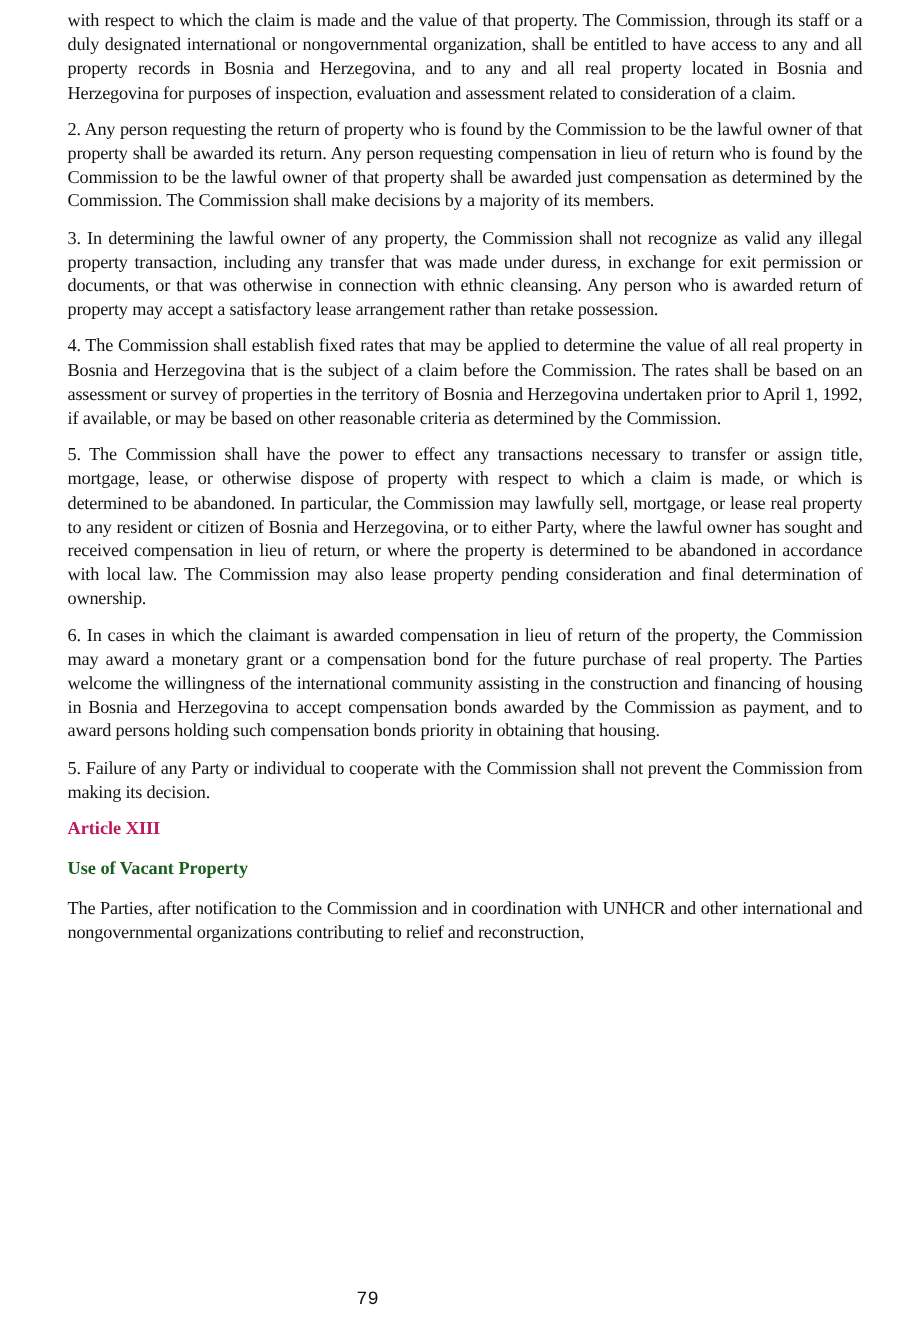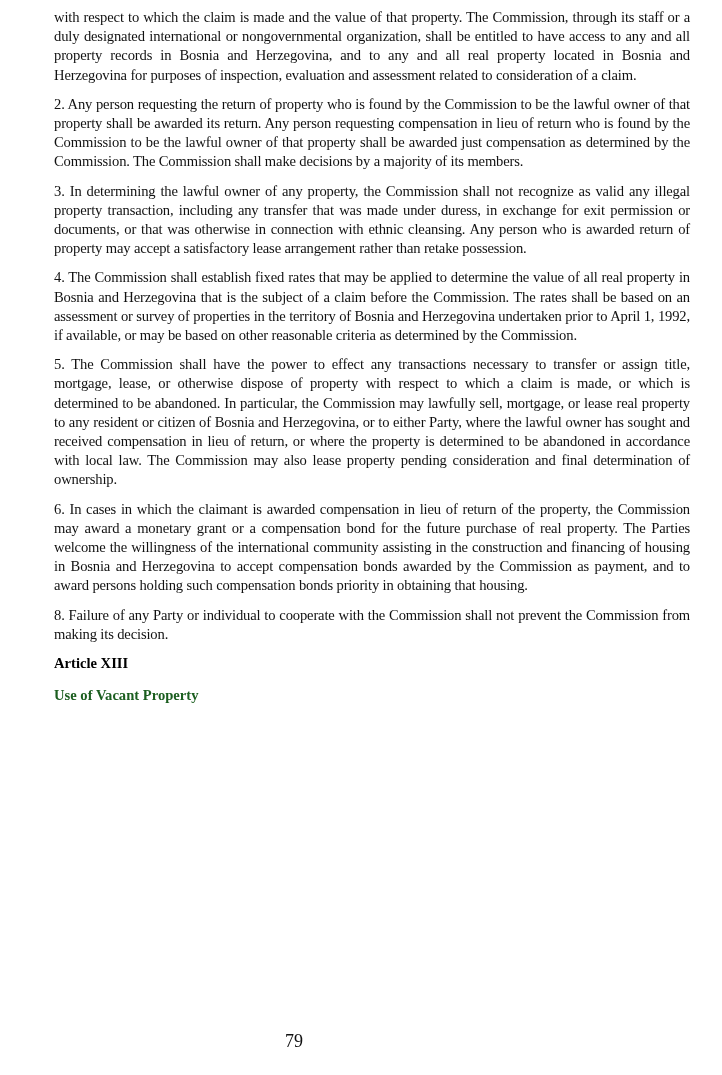--- a/index.html
+++ b/index.html
@@ -27,39 +27,41 @@
       text-align: justify;
       margin: 0 0 10px 0;
       letter-spacing: -0.15px;
     }
     .heading {
       font-weight: bold;
       font-size: 14.6px;
       line-height: 19px;
       margin: 0 0 13px 0;
     }
-    .heading.article { color: #000000; }
+    .heading.article { color: #be185d; }
     .heading.title { color: #1b5e1f; }
     .page-number {
       position: absolute;
       left: 0;
       width: 588px;
       top: 1031px;
       text-align: center;
-      font-size: 18px;
+      font-size: 15px;
+      font-family: Liberation Mono, monospace;
     }
   </style>
 </head>
 <body>
 
 <div class="page">
   <p class="para">with respect to which the claim is made and the value of that property. The Commission, through its staff or a duly designated international or nongovernmental organization, shall be entitled to have access to any and all property records in Bosnia and Herzegovina, and to any and all real property located in Bosnia and Herzegovina for purposes of inspection, evaluation and assessment related to consideration of a claim.</p>
   <p class="para">2. Any person requesting the return of property who is found by the Commission to be the lawful owner of that property shall be awarded its return. Any person requesting compensation in lieu of return who is found by the Commission to be the lawful owner of that property shall be awarded just compensation as determined by the Commission. The Commission shall make decisions by a majority of its members.</p>
   <p class="para">3. In determining the lawful owner of any property, the Commission shall not recognize as valid any illegal property transaction, including any transfer that was made under duress, in exchange for exit permission or documents, or that was otherwise in connection with ethnic cleansing. Any person who is awarded return of property may accept a satisfactory lease arrangement rather than retake possession.</p>
   <p class="para">4. The Commission shall establish fixed rates that may be applied to determine the value of all real property in Bosnia and Herzegovina that is the subject of a claim before the Commission. The rates shall be based on an assessment or survey of properties in the territory of Bosnia and Herzegovina undertaken prior to April 1, 1992, if available, or may be based on other reasonable criteria as determined by the Commission.</p>
   <p class="para">5. The Commission shall have the power to effect any transactions necessary to transfer or assign title, mortgage, lease, or otherwise dispose of property with respect to which a claim is made, or which is determined to be abandoned. In particular, the Commission may lawfully sell, mortgage, or lease real property to any resident or citizen of Bosnia and Herzegovina, or to either Party, where the lawful owner has sought and received compensation in lieu of return, or where the property is determined to be abandoned in accordance with local law. The Commission may also lease property pending consideration and final determination of ownership.</p>
   <p class="para">6. In cases in which the claimant is awarded compensation in lieu of return of the property, the Commission may award a monetary grant or a compensation bond for the future purchase of real property. The Parties welcome the willingness of the international community assisting in the construction and financing of housing in Bosnia and Herzegovina to accept compensation bonds awarded by the Commission as payment, and to award persons holding such compensation bonds priority in obtaining that housing.</p>
-  <p class="para">8. Failure of any Party or individual to cooperate with the Commission shall not prevent the Commission from making its decision.</p>
+  <p class="para">5. Failure of any Party or individual to cooperate with the Commission shall not prevent the Commission from making its decision.</p>
   <div class="heading article">Article XIII</div>
   <div class="heading title">Use of Vacant Property</div>
+  <p class="para">The Parties, after notification to the Commission and in coordination with UNHCR and other international and nongovernmental organizations contributing to relief and reconstruction,</p>
 </div>
 
 <div class="page-number">79</div>
 
 </body></html>

